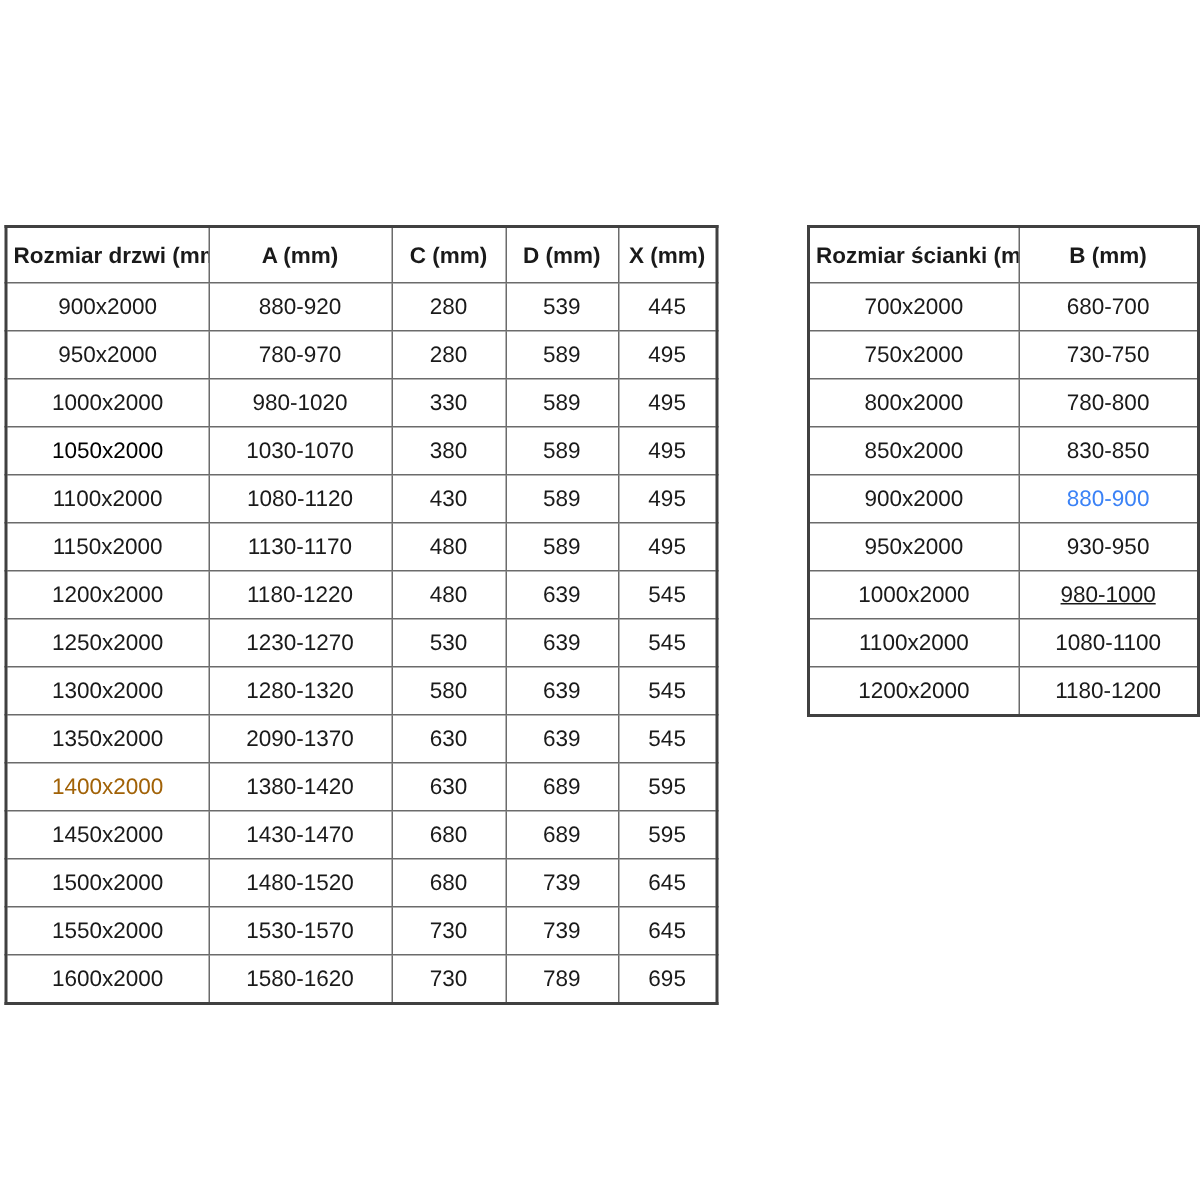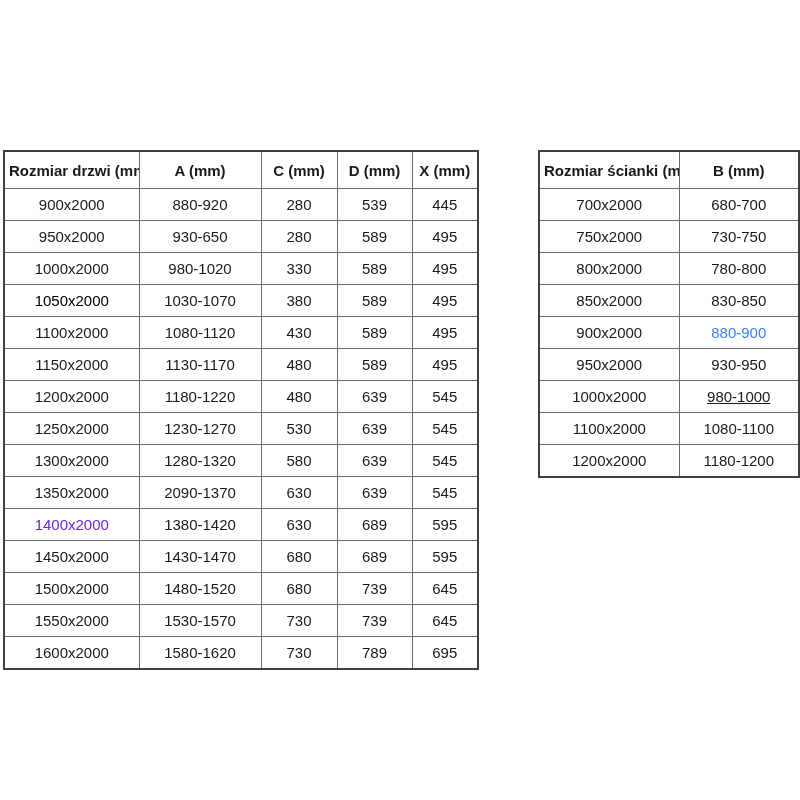--- a/index.html
+++ b/index.html
@@ -80,21 +80,21 @@
     <tbody>
         <tr>
           <td style="border-color: rgb(107, 107, 107); color: rgb(26, 26, 26);">900x2000</td>
           <td style="border-color: rgb(107, 107, 107); color: rgb(26, 26, 26);">880-920</td>
           <td style="border-color: rgb(107, 107, 107); color: rgb(26, 26, 26);">280</td>
           <td style="border-color: rgb(107, 107, 107); color: rgb(26, 26, 26);">539</td>
           <td style="border-color: rgb(107, 107, 107); color: rgb(26, 26, 26);">445</td>
         </tr>
         <tr>
           <td style="border-color: rgb(107, 107, 107); color: rgb(26, 26, 26);">950x2000</td>
-          <td style="border-color: rgb(107, 107, 107); color: rgb(26, 26, 26);">930-650</td>
+          <td style="border-color: rgb(107, 107, 107); color: rgb(26, 26, 26);">780-970</td>
           <td style="border-color: rgb(107, 107, 107); color: rgb(26, 26, 26);">280</td>
           <td style="border-color: rgb(107, 107, 107); color: rgb(26, 26, 26);">589</td>
           <td style="border-color: rgb(107, 107, 107); color: rgb(26, 26, 26);">495</td>
         </tr>
         <tr>
           <td style="border-color: rgb(107, 107, 107); color: rgb(26, 26, 26);">1000x2000</td>
           <td style="border-color: rgb(107, 107, 107); color: rgb(26, 26, 26);">980-1020</td>
           <td style="border-color: rgb(107, 107, 107); color: rgb(26, 26, 26);">330</td>
           <td style="border-color: rgb(107, 107, 107); color: rgb(26, 26, 26);">589</td>
           <td style="border-color: rgb(107, 107, 107); color: rgb(26, 26, 26);">495</td>
@@ -142,21 +142,21 @@
           <td style="border-color: rgb(107, 107, 107); color: rgb(26, 26, 26);">545</td>
         </tr>
         <tr>
           <td style="border-color: rgb(107, 107, 107); color: rgb(26, 26, 26);">1350x2000</td>
           <td style="border-color: rgb(107, 107, 107); color: rgb(26, 26, 26);">2090-1370</td>
           <td style="border-color: rgb(107, 107, 107); color: rgb(26, 26, 26);">630</td>
           <td style="border-color: rgb(107, 107, 107); color: rgb(26, 26, 26);">639</td>
           <td style="border-color: rgb(107, 107, 107); color: rgb(26, 26, 26);">545</td>
         </tr>
         <tr>
-          <td style="border-color: rgb(107, 107, 107); color: #6d28d9; margin-left: 12px;">1400x2000</td>
+          <td style="border-color: rgb(107, 107, 107); color: #a16207; margin-left: 12px;">1400x2000</td>
           <td style="border-color: rgb(107, 107, 107); color: rgb(26, 26, 26);">1380-1420</td>
           <td style="border-color: rgb(107, 107, 107); color: rgb(26, 26, 26);">630</td>
           <td style="border-color: rgb(107, 107, 107); color: rgb(26, 26, 26);">689</td>
           <td style="border-color: rgb(107, 107, 107); color: rgb(26, 26, 26);">595</td>
         </tr>
         <tr>
           <td style="border-color: rgb(107, 107, 107); color: rgb(26, 26, 26);">1450x2000</td>
           <td style="border-color: rgb(107, 107, 107); color: rgb(26, 26, 26);">1430-1470</td>
           <td style="border-color: rgb(107, 107, 107); color: rgb(26, 26, 26);">680</td>
           <td style="border-color: rgb(107, 107, 107); color: rgb(26, 26, 26);">689</td>

